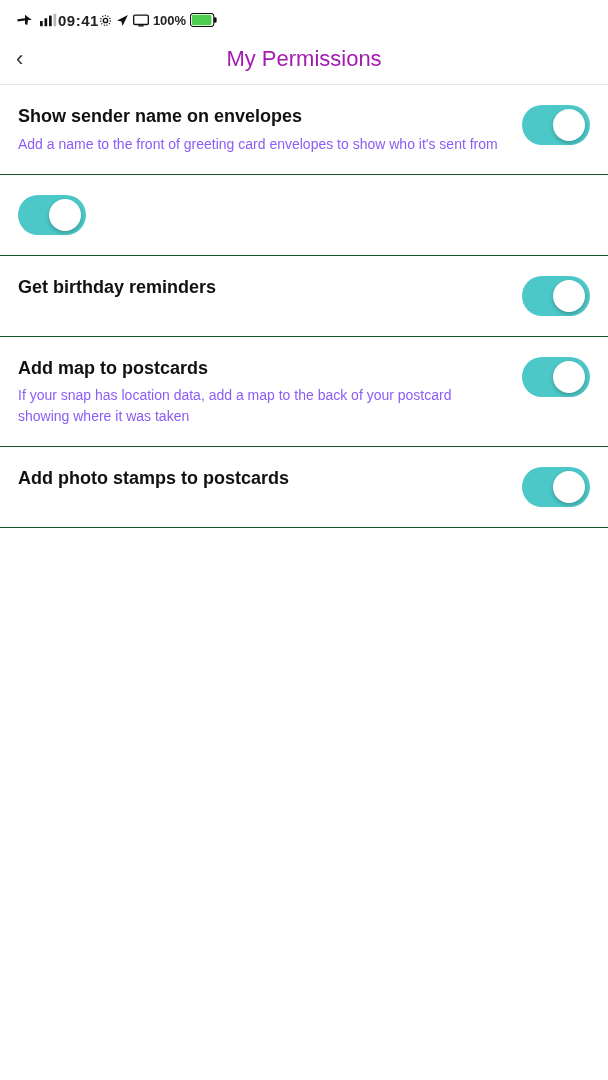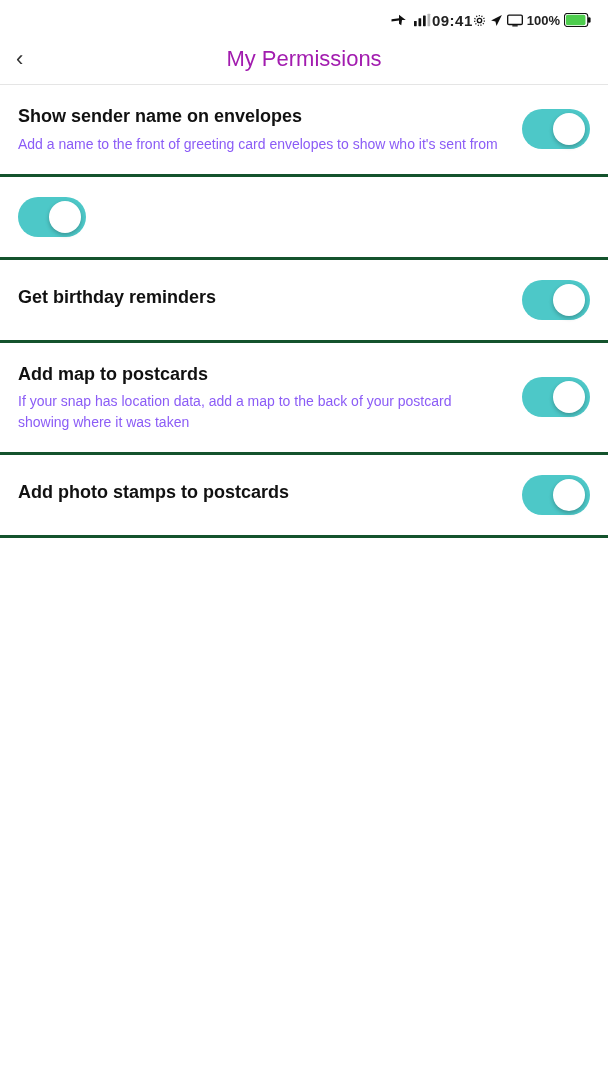--- a/index.html
+++ b/index.html
@@ -9,21 +9,21 @@
       width: 608px;
       min-height: 1080px;
       background: #fff;
       font-family: -apple-system, 'Helvetica Neue', Helvetica, Arial, sans-serif;
       color: #222;
     }
 
     
     .status-bar {
       display: flex;
-      justify-content: flex-end;
+      justify-content: flex-start;
       align-items: center;
       padding: 8px 16px 4px 16px;
       height: 36px;
       background: #fff;
     }
     .status-left {
       display: flex;
       align-items: center;
       gap: 6px;
     }
@@ -62,24 +62,24 @@
       font-weight: 500;
       color: #a21caf;
     }
 
     
     .perm-list {
       padding: 0;
     }
     .perm-item {
       display: flex;
-      align-items: center;
+      align-items: flex-start;
       justify-content: space-between;
       padding: 20px 18px 20px 18px;
-      border-bottom: 3px solid #14532d;
+      border-bottom: 1px solid #14532d;
     }
     .perm-text {
       flex: 1;
       padding-right: 24px;
     }
     .perm-title {
       font-size: 18px;
       font-weight: 700;
       color: #111;
       margin-bottom: 6px;

